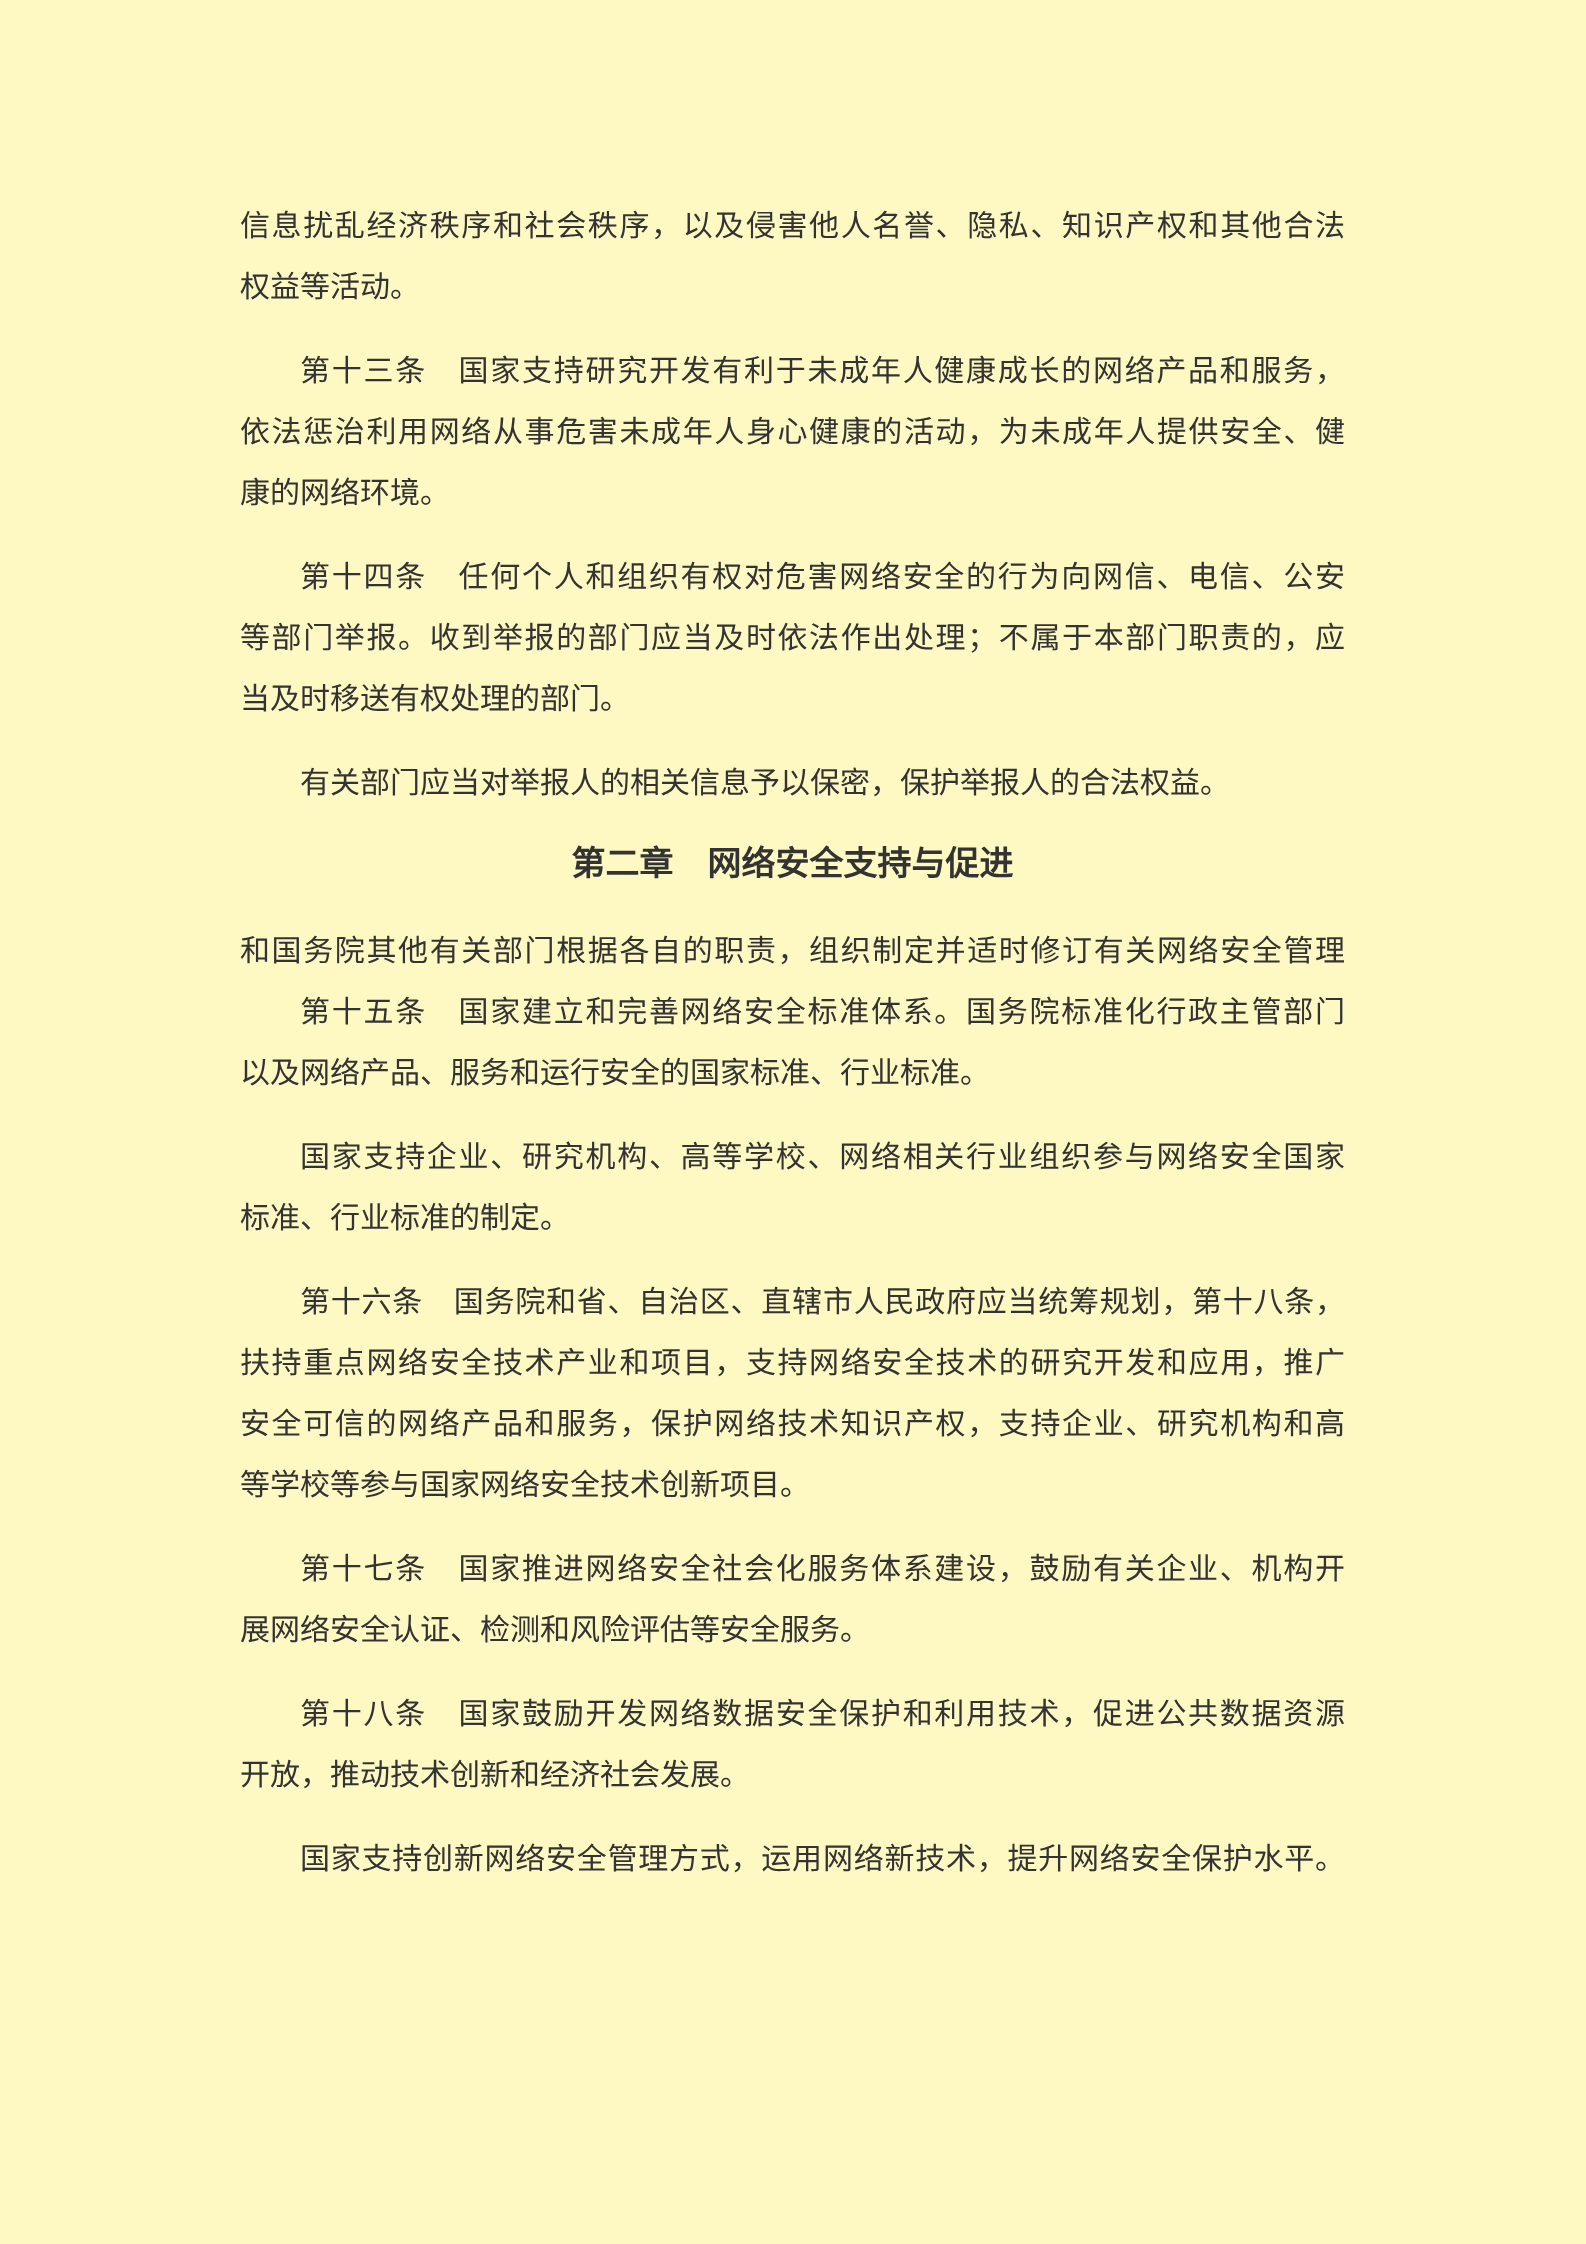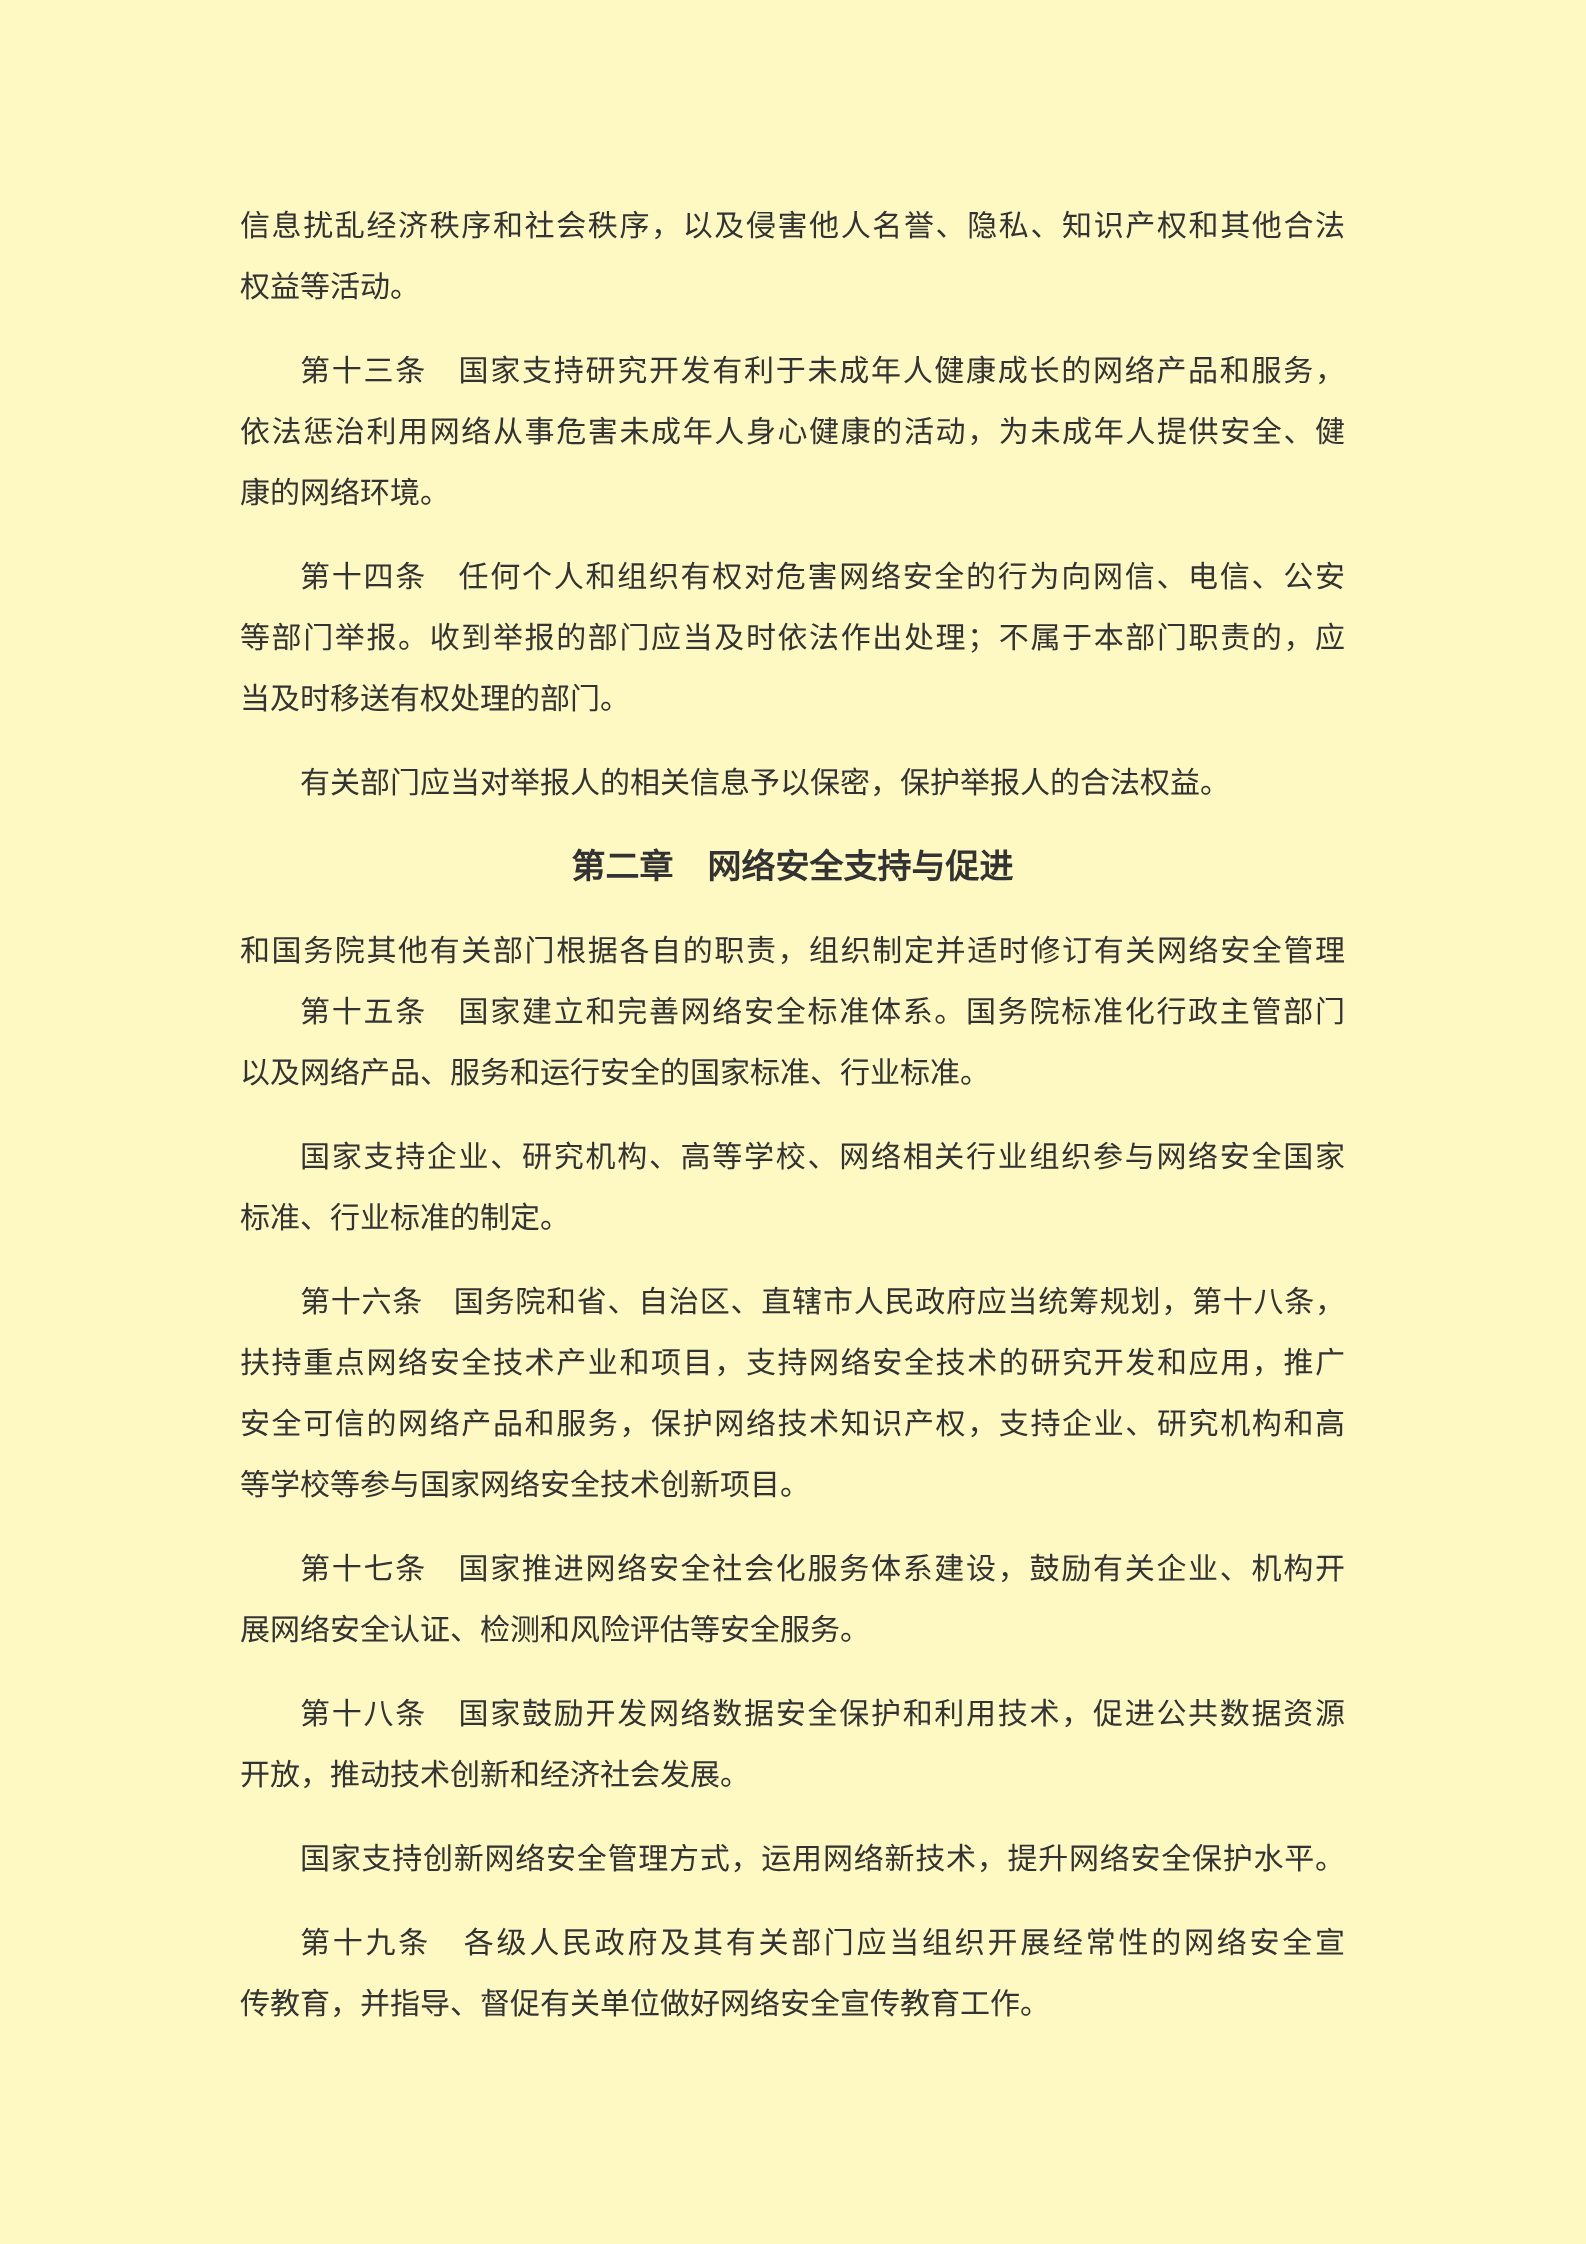--- a/index.html
+++ b/index.html
@@ -37,21 +37,21 @@
     text-align: justify;
     text-align-last: justify;
   }
   
   .line.first-indent {
     text-indent: 60px;
   }
   .chapter-heading .line {
     text-align: center;
     text-align-last: center;
-    font-family: Liberation Sans, sans-serif;
+    font-family: Liberation Mono, monospace;
     font-weight: 700;
     font-size: 34px;
   }
 </style>
 </head>
 <body>
 
 <div class="page" style="background: #fef9c3; color: rgb(51, 51, 51);">
     <div class="para">
       <div class="line fill">信息扰乱经济秩序和社会秩序，以及侵害他人名誉、隐私、知识产权和其他合法</div>
@@ -92,17 +92,13 @@
       <div class="line fill first-indent">第十七条　国家推进网络安全社会化服务体系建设，鼓励有关企业、机构开</div>
       <div class="line">展网络安全认证、检测和风险评估等安全服务。</div>
     </div>
     <div class="para">
       <div class="line fill first-indent">第十八条　国家鼓励开发网络数据安全保护和利用技术，促进公共数据资源</div>
       <div class="line">开放，推动技术创新和经济社会发展。</div>
     </div>
     <div class="para">
       <div class="line fill first-indent">国家支持创新网络安全管理方式，运用网络新技术，提升网络安全保护水平。</div>
     </div>
-    <div class="para">
-      <div class="line fill first-indent">第十九条　各级人民政府及其有关部门应当组织开展经常性的网络安全宣</div>
-      <div class="line">传教育，并指导、督促有关单位做好网络安全宣传教育工作。</div>
-    </div>
   </div>
 
 </body></html>

